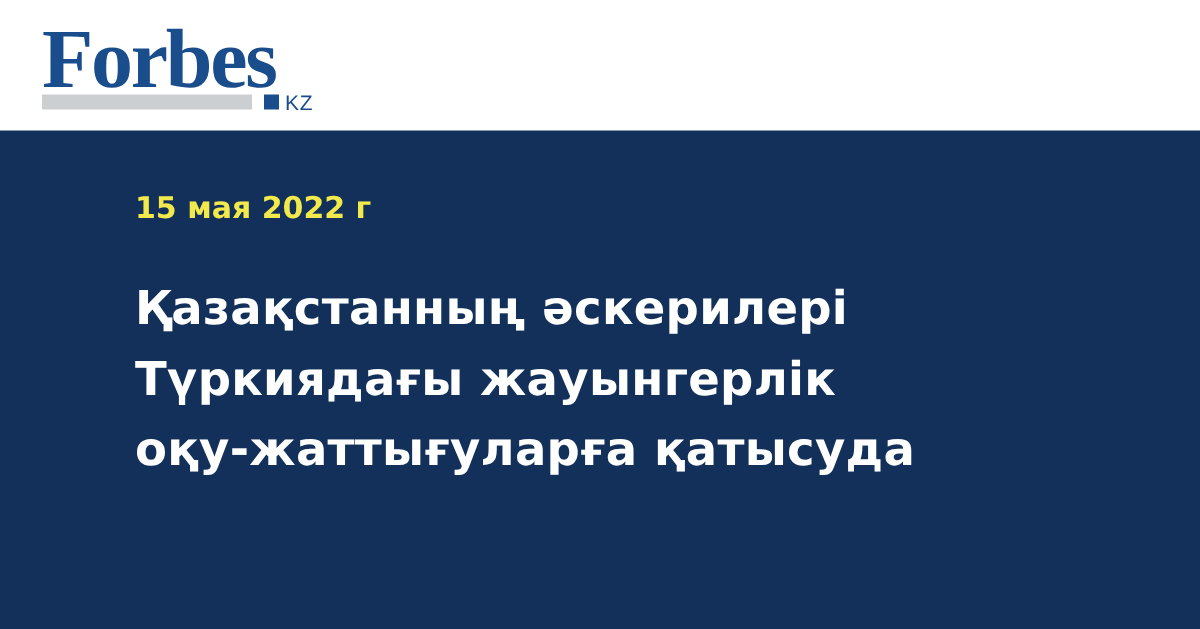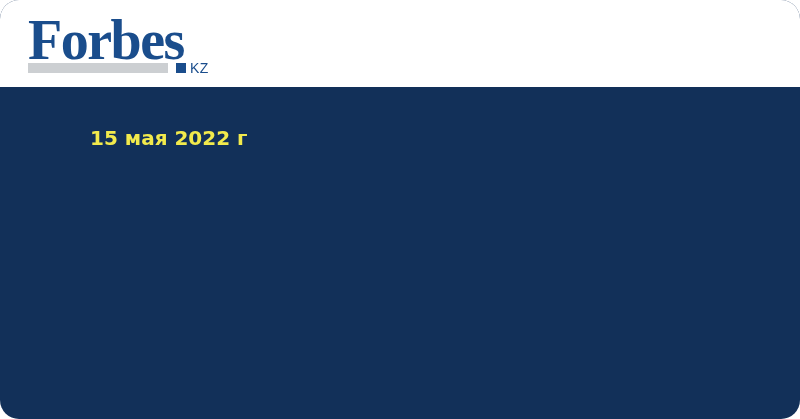--- a/index.html
+++ b/index.html
@@ -12,21 +12,20 @@
     overflow: hidden;
     font-family: "Liberation Sans", sans-serif;
     background: #ffffff;
   }
   .card {
     position: relative;
     width: 800px;
     height: 419px;
     background: #123059;
     overflow: hidden;
-    border-radius: 19px;
   }
 
   
   .header {
     position: absolute;
     left: 0;
     top: 0;
     width: 800px;
     height: 87px;
     background: #ffffff;
@@ -125,15 +124,20 @@
       <div class="logo-word">Forbes</div>
       <div class="logo-rule"></div>
       <div class="logo-sq"></div>
       <div class="logo-kz">KZ</div>
     </div>
   </div>
 
   <div class="content">
     <div class="date">15 мая 2022 г</div>
 
+    <div class="headline">
+      <span class="ln">Қазақстанның әскерилері</span>
+      <span class="ln">Түркиядағы жауынгерлік</span>
+      <span class="ln">оқу-жаттығуларға қатысуда</span>
+    </div>
   </div>
 
 </div>
 
 </body></html>

